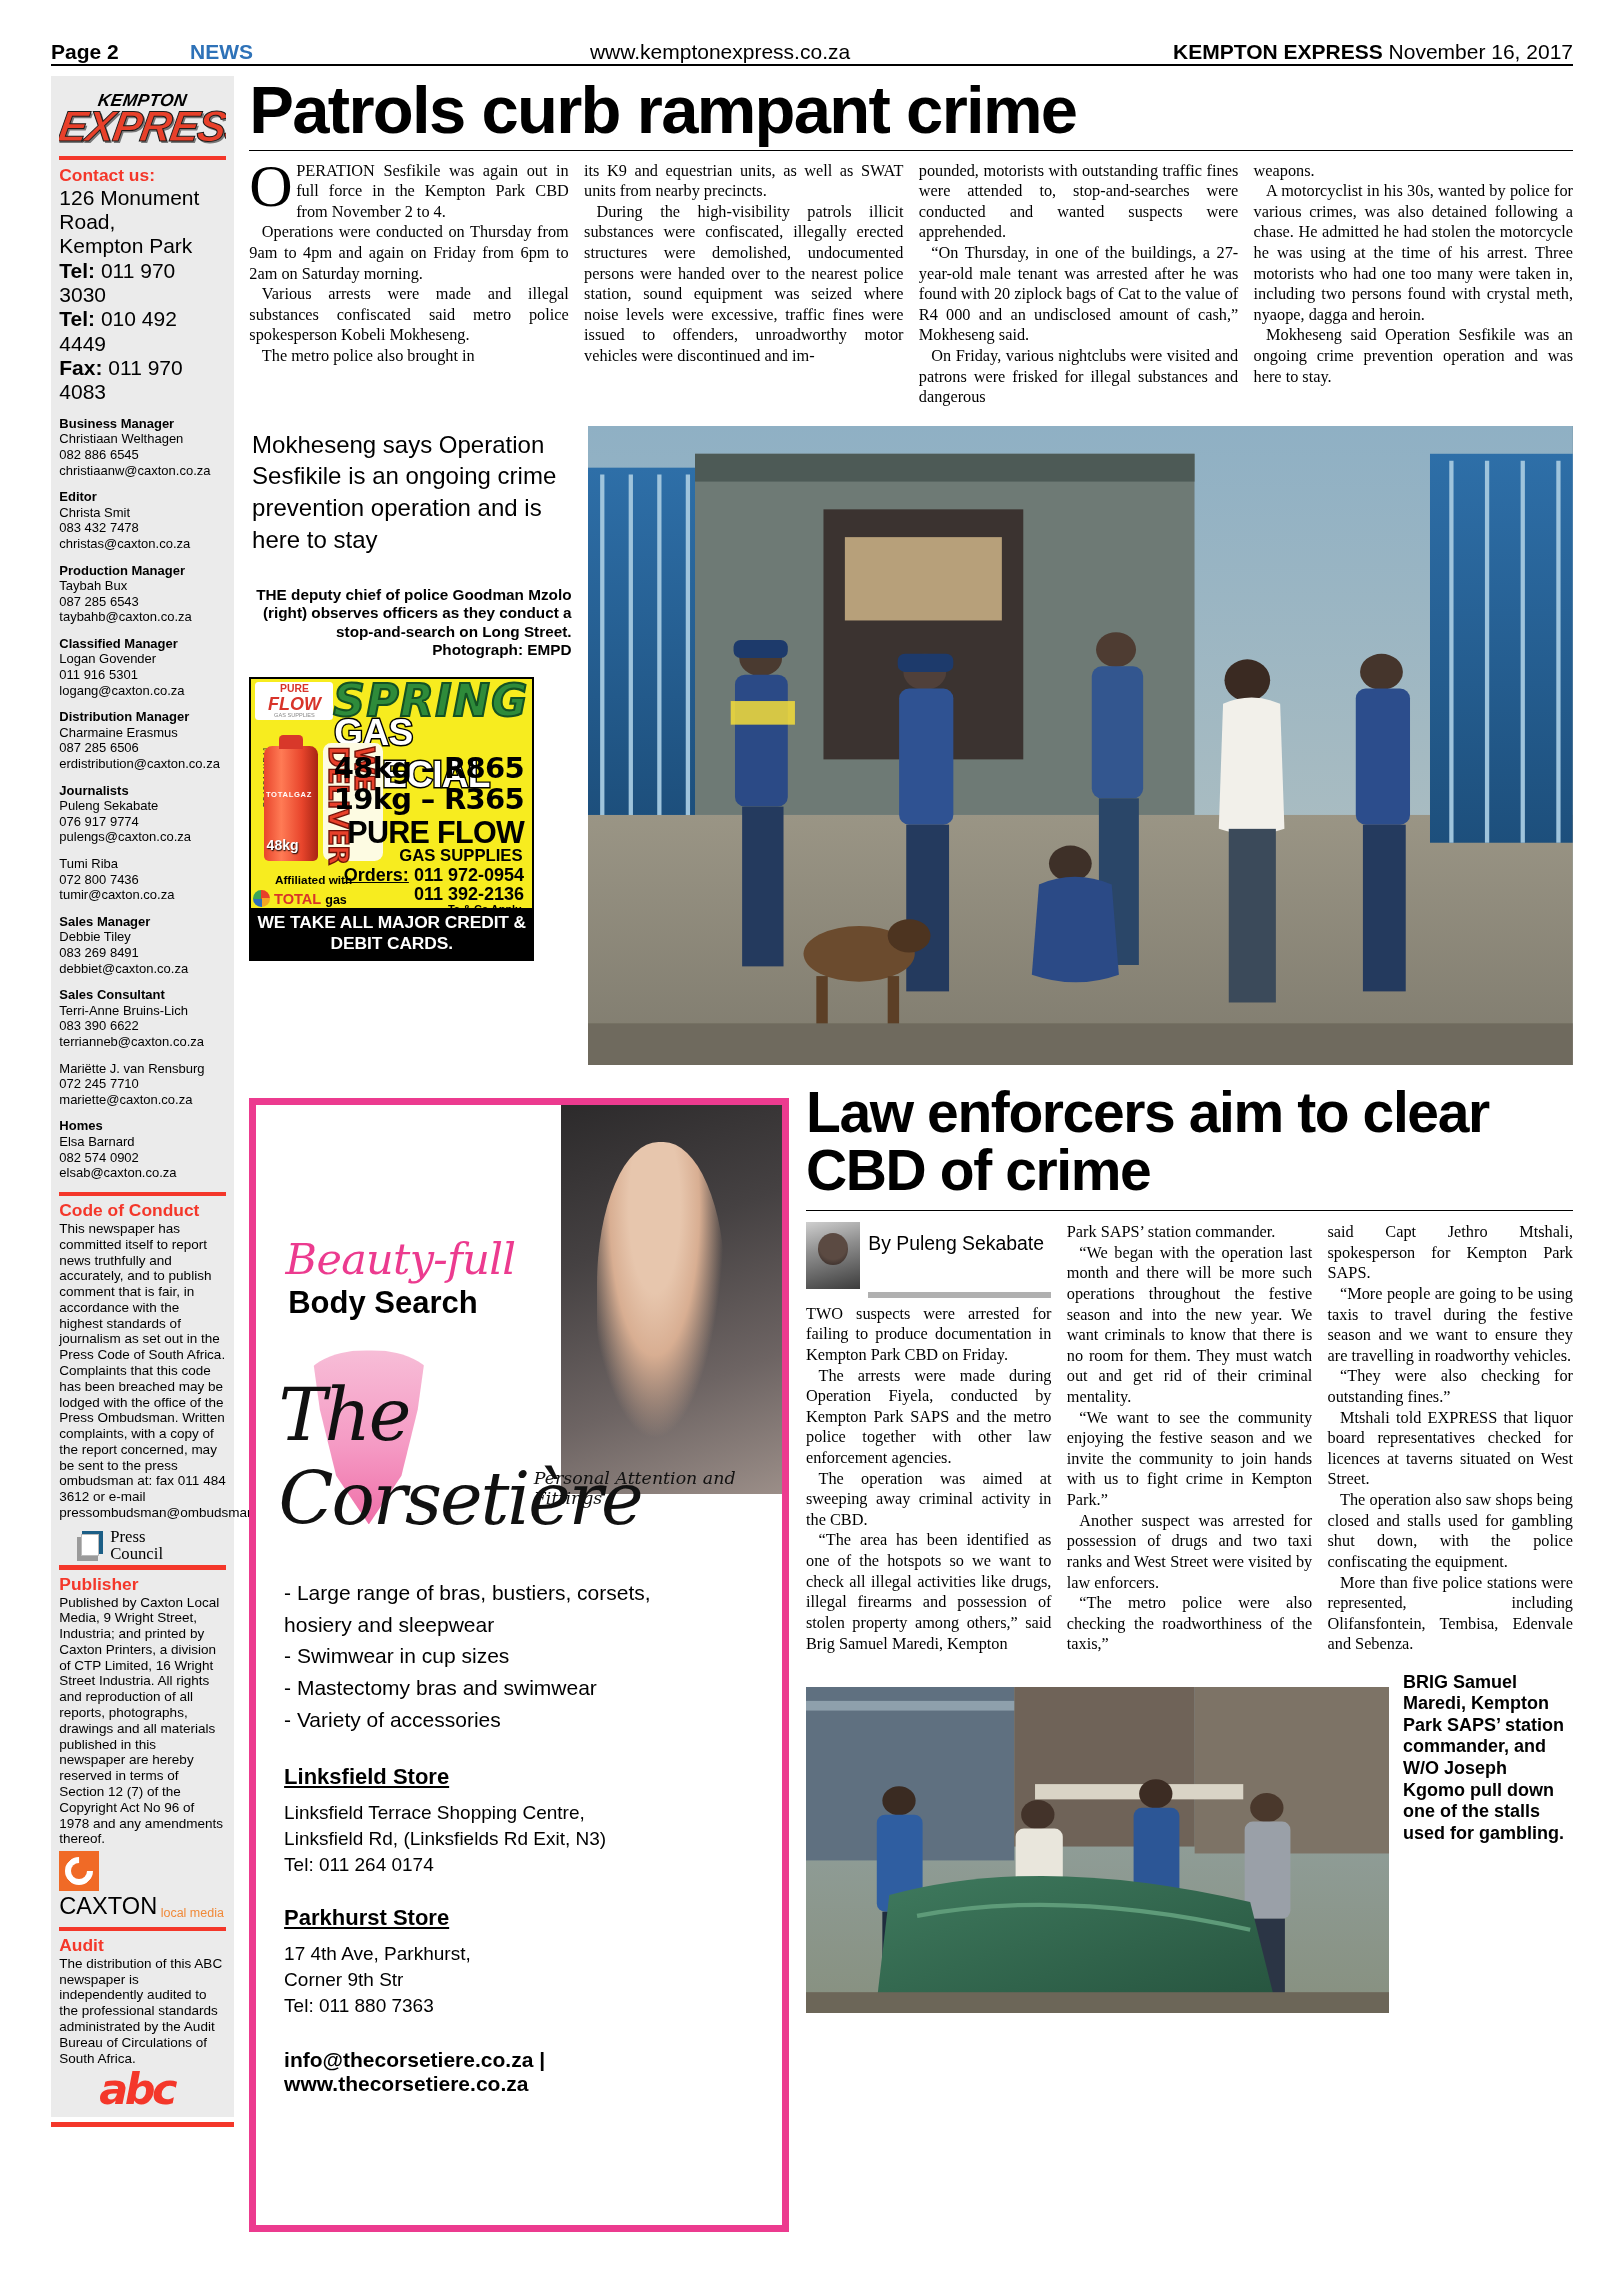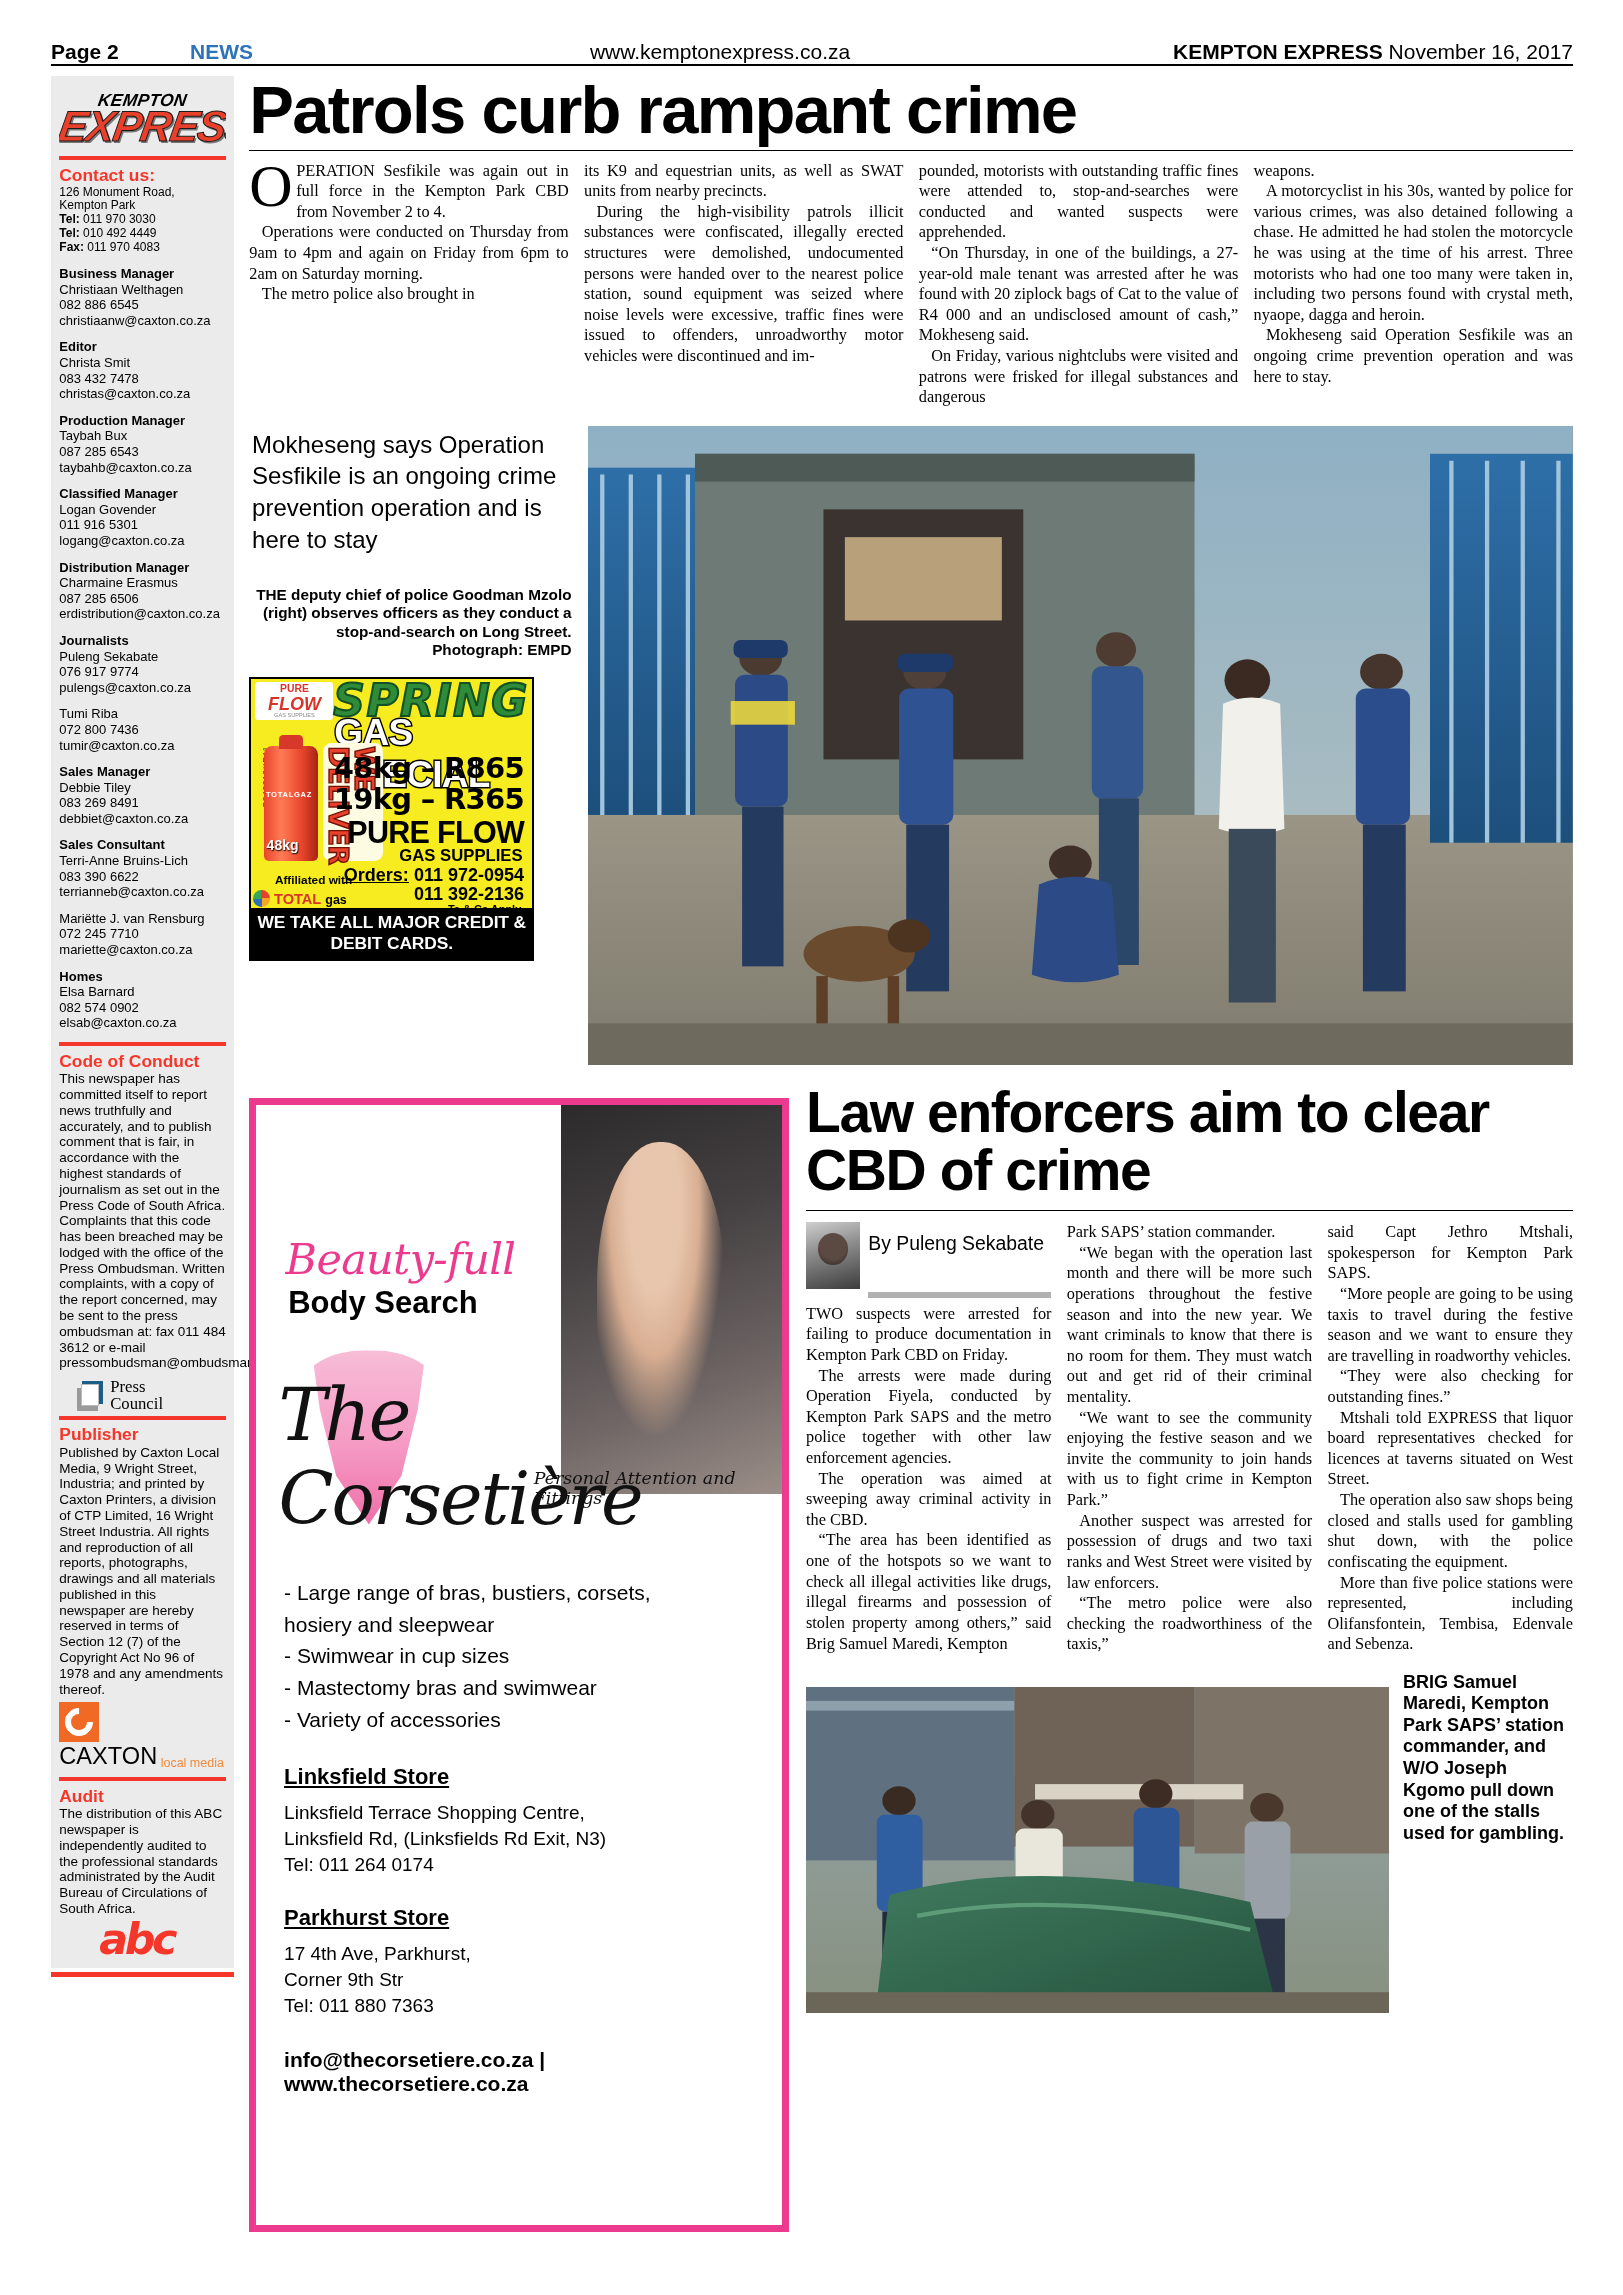--- a/index.html
+++ b/index.html
@@ -36,21 +36,21 @@
     transform: skewX(-9deg);
   }
   .logo .express {
     position: absolute; left: 0px; top: 16.7px; font-size: 43px; font-weight: 700;
     font-style: italic; color: #e8402a; letter-spacing: -1.4px;
     transform: skewX(-9deg); text-shadow: 2.1px 2.1px 0 #777;
     -webkit-text-stroke: 1px #1a1a1a;
   }
   .red-rule { height: 4.2px; background: #f4372a; margin: 2.8px 0 5.6px 0; }
   .sb-head { color: #f4372a; font-weight: 700; font-size: 17.4px; line-height: 1.12; }
-  .sb-addr { font-size: 12px; line-height: 1.16; }
+  .sb-addr { font-size: 21px; line-height: 1.16; }
   .sb-addr b { font-weight: 700; }
   .sb-group { margin-top: 11px; }
   .sb-role { font-weight: 700; font-size: 13px; line-height: 1.2; }
   .sb-line { font-size: 13px; line-height: 1.2; }
   .sb-body { font-size: 13.5px; line-height: 1.17; }
   .press-council { display: flex; align-items: center; gap: 4.9px; margin: 8.3px 0 2.8px 18px; }
   .pc-mark { position: relative; width: 28px; height: 30.5px; flex: 0 0 28px; }
   .pc-mark .b1 { position: absolute; left: 4.9px; top: 0; width: 21px; height: 23.6px; background: #1b5e86; }
   .pc-mark .b2 { position: absolute; left: 0; bottom: 0; width: 21px; height: 23.6px; background: #9a9a9a; }
   .pc-mark .b3 { position: absolute; left: 3.5px; top: 3.5px; width: 18px; height: 22px; background: #fff; border: 0.7px solid #bbb; }
@@ -381,20 +381,21 @@
 
       <h1 class="lead-head">Patrols curb rampant crime</h1>
       <div class="rule-thin"></div>
 
       <div class="cols4">
         <div class="col">
           <p class="first">
             <span class="dropcap">O</span><span>PERATION Sesfikile was again out in full force in the Kempton Park CBD from November 2 to 4.</span>
           </p>
           <p>Operations were conducted on Thursday from 9am to 4pm and again on Friday from 6pm to 2am on Saturday morning.</p>
+          <p>Various arrests were made and illegal substances confiscated said metro police spokesperson Kobeli Mokheseng.</p>
           <p>The metro police also brought in</p>
         </div>
         <div class="col">
           <p class="first">its K9 and equestrian units, as well as SWAT units from nearby precincts.</p>
           <p>During the high-visibility patrols illicit substances were confiscated, illegally erected structures were demolished, undocumented persons were handed over to the nearest police station, sound equipment was seized where noise levels were excessive, traffic fines were issued to offenders, unroadworthy motor vehicles were discontinued and im-</p>
         </div>
         <div class="col">
           <p class="first">pounded, motorists with outstanding traffic fines were attended to, stop-and-searches were conducted and wanted suspects were apprehended.</p>
           <p>“On Thursday, in one of the buildings, a 27-year-old male tenant was arrested after he was found with 20 ziplock bags of Cat to the value of R4 000 and an undisclosed amount of cash,” Mokheseng said.</p>
           <p>On Friday, various nightclubs were visited and patrons were frisked for illegal substances and dangerous</p>

